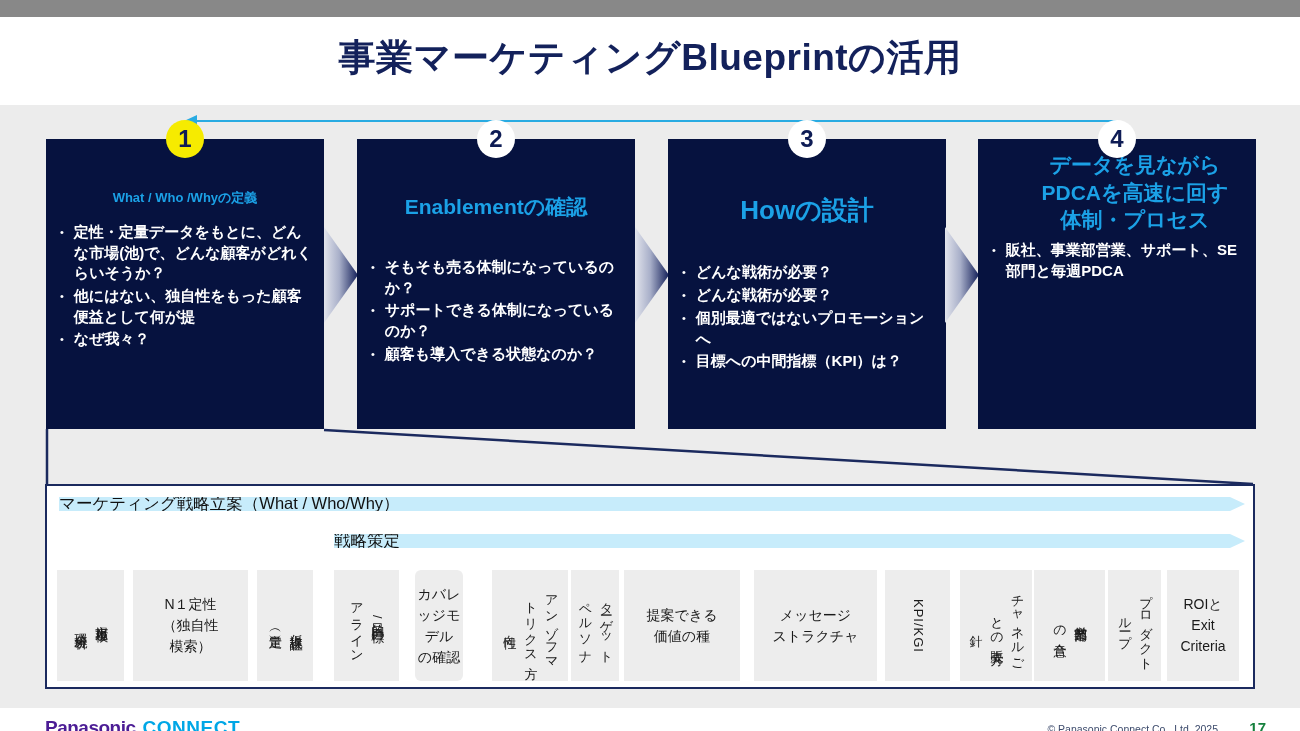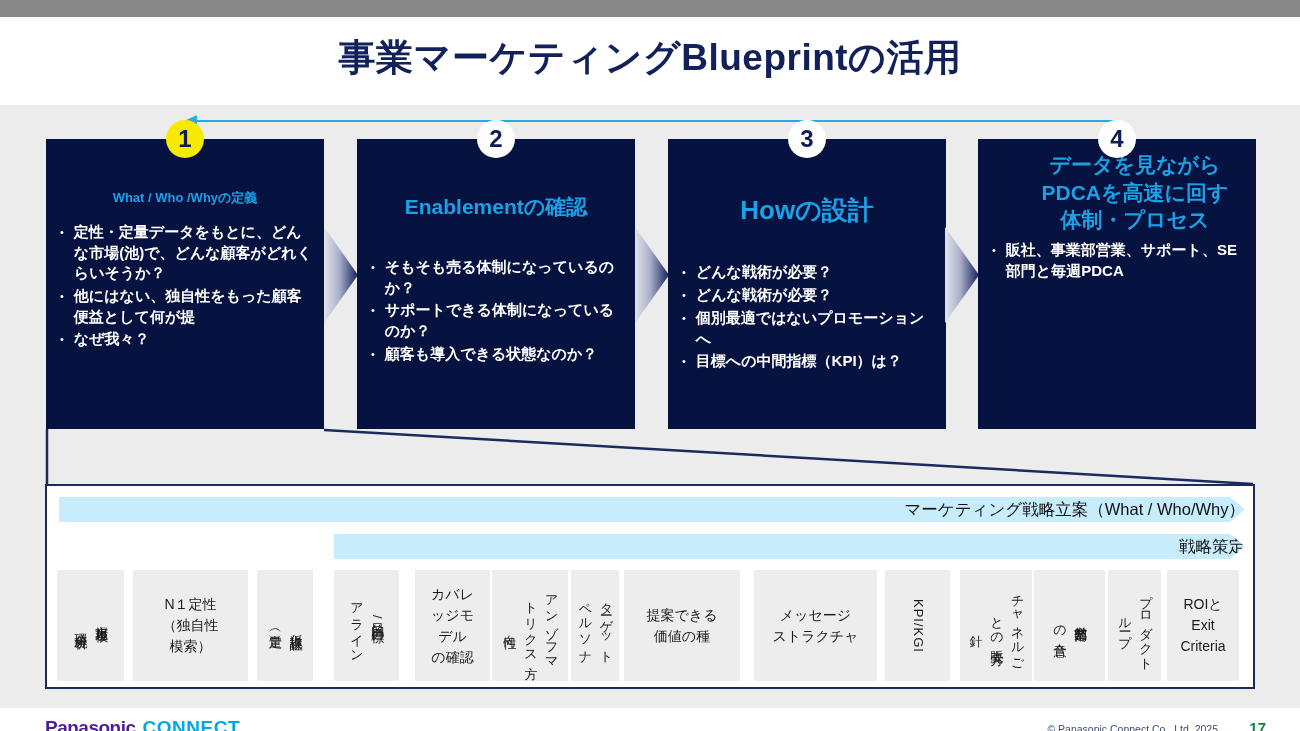--- a/index.html
+++ b/index.html
@@ -63,42 +63,42 @@
   .chev-1 { left:324px; }
   .chev-2 { left:635px; }
   .chev-3 { left:945px; }
 
   
   .panel {
     position:absolute; left:45px; top:379px; width:1210px; height:205px;
     background:#ffffff; border:2.5px solid #1B2A5E;
   }
   .banner {
-    position:absolute; height:25px; background:#C7ECFB; color:#111;
-    display:flex; align-items:center; justify-content:flex-end;
+    position:absolute; height:14px; background:#C7ECFB; color:#111;
+    display:flex; align-items:center; justify-content:flex-start;
     font-size:16.5px;
     clip-path:polygon(0 0, calc(100% - 15px) 0, 100% 50%, calc(100% - 15px) 100%, 0 100%);
   }
   .banner-top   { left:12px; top:11px; width:1186px; }
   .banner-left  { left:12px; top:48px; width:272px; }
   .banner-right { left:287px; top:48px; width:911px; }
 
   .card {
     position:absolute; top:84px; height:111px; background:#EDEDED;
     display:flex; align-items:center; justify-content:center;
     color:#1a1a1a; text-align:center;
   }
   .card.v { writing-mode:vertical-rl; text-orientation:mixed; white-space:pre-line;
             font-size:13px; line-height:1.6; letter-spacing:1px; }
   .card.h { white-space:pre-line; font-size:14px; line-height:1.5; }
   .c1  { left:10px;   width:67px; }
   .c2  { left:86px;   width:115px; }
   .c3  { left:210px;  width:56px; }
   .c4  { left:287px;  width:65px; }
-  .c5  { left:368px;  width:75px; }
+  .c5  { left:368px;  width:48px;border-radius:6px; }
   .c6  { left:445px;  width:76px; }
   .c7  { left:524px;  width:48px; }
   .c8  { left:577px;  width:116px; }
   .c9  { left:707px;  width:123px; }
   .c10 { left:838px;  width:65px; }
   .c11 { left:913px;  width:72px; }
   .c12 { left:987px;  width:71px; }
   .c13 { left:1061px; width:53px; }
   .c14 { left:1120px; width:72px; }
 

